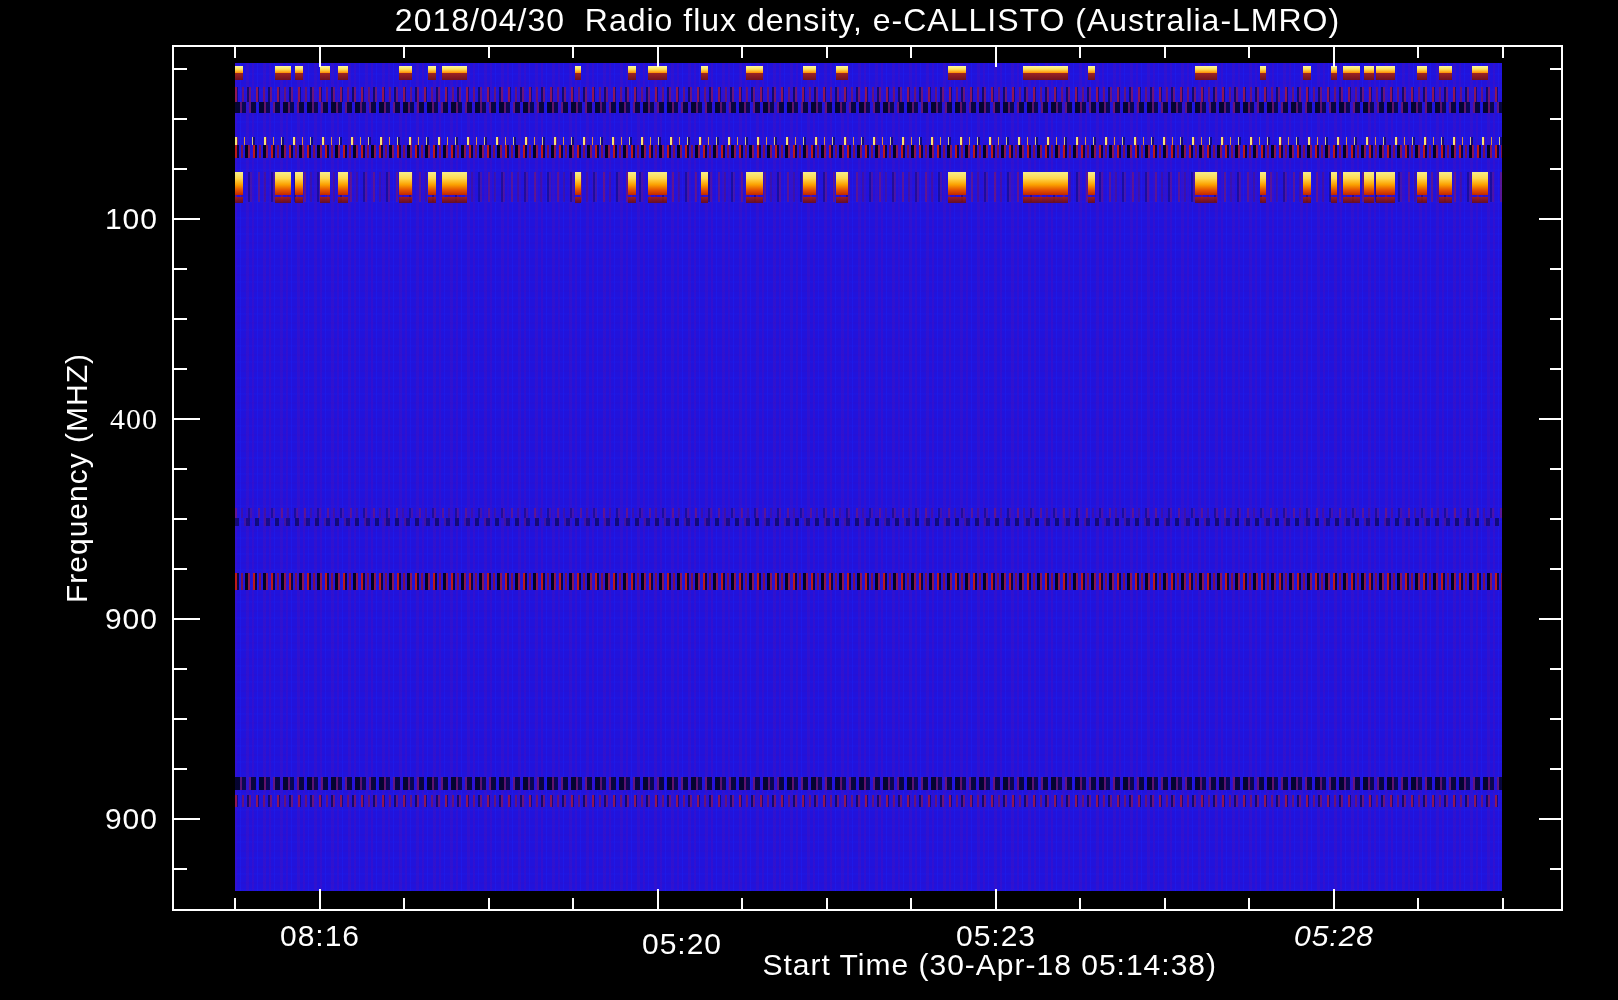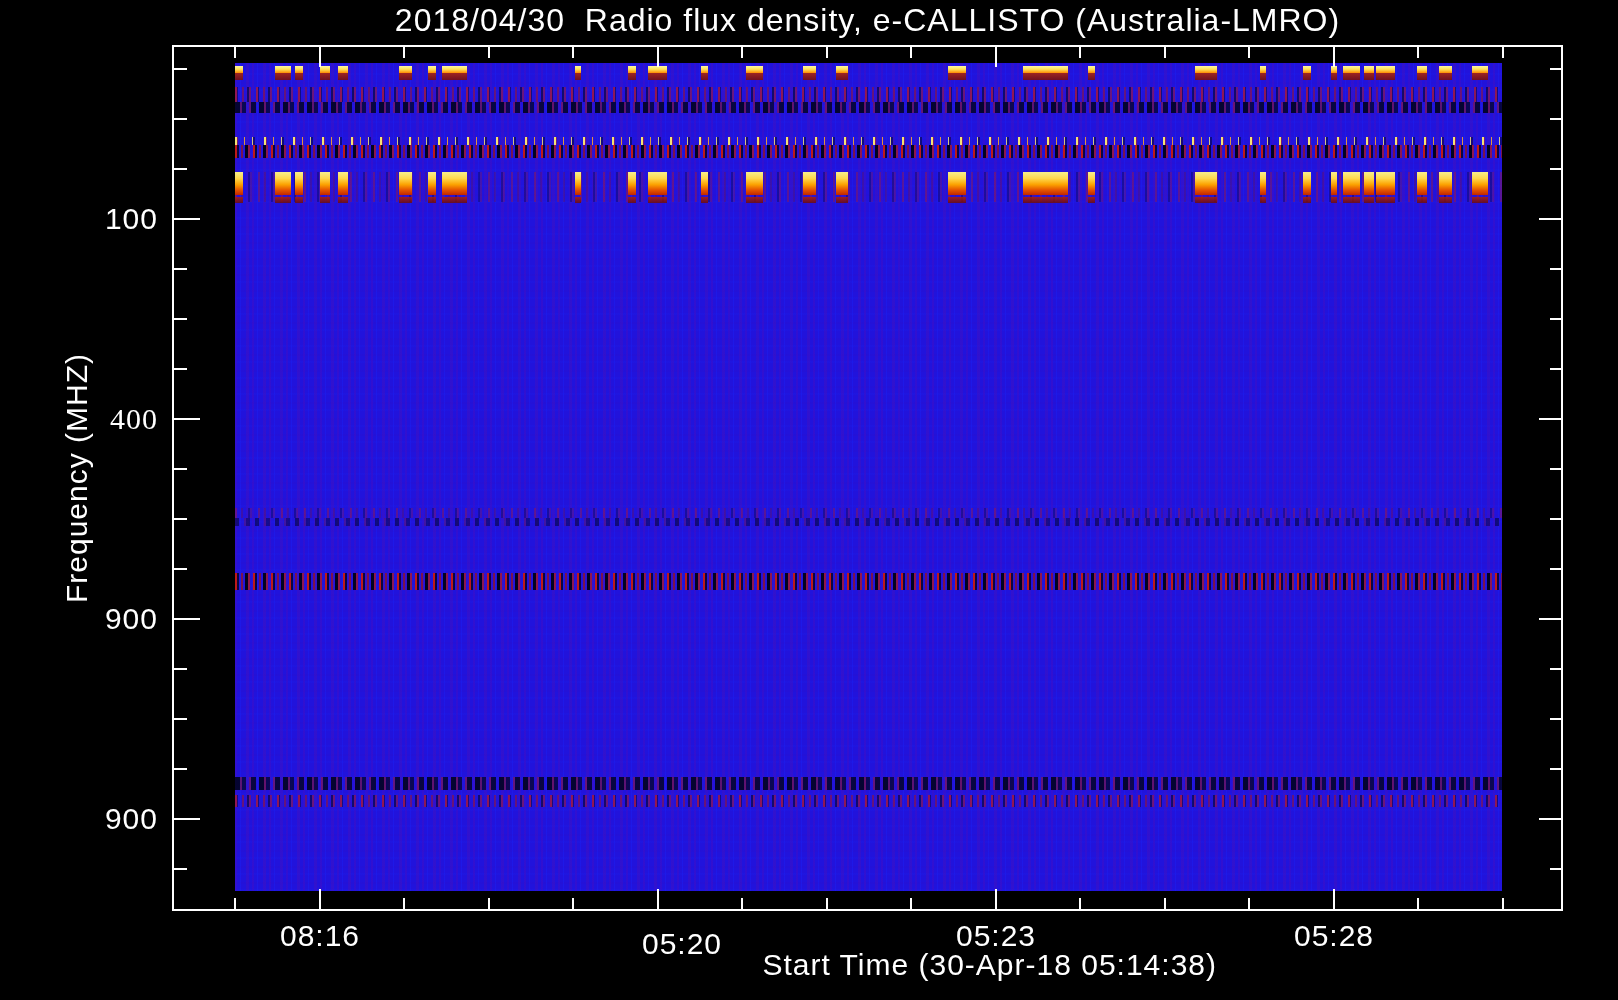--- a/index.html
+++ b/index.html
@@ -260,18 +260,18 @@
       <div class="tick" style="top: 771px; left: 0px; height: 2px; width: 26px;"></div>
       <div class="tick" style="top: 771px; right: 0px; height: 2px; width: 22px;"></div>
       <div class="tick" style="top: 821px; left: 0px; height: 2px; width: 13px;"></div>
       <div class="tick" style="top: 821px; right: 0px; height: 2px; width: 11px;"></div>
     </div>
   <div class="x-title">Start Time (30-Apr-18 05:14:38)</div>
   <div class="y-title">Frequency (MHZ)</div>
 <div class="xlab" style="left: 250px; top: 919px; width: 140px;">08:16</div>
     <div class="xlab" style="left: 612px; top: 919px; width: 140px; margin-top: 8px;">05:20</div>
     <div class="xlab" style="left: 926px; top: 919px; width: 140px;">05:23</div>
-    <div class="xlab" style="left: 1264px; top: 919px; width: 140px;">05:28</div>
+    <div class="xlab" style="left: 1264px; top: 919px; width: 140px; font-style: italic;">05:28</div>
     <div class="ylab" style="left: 36px; top: 202px; width: 122px;">100</div>
     <div class="ylab" style="left: 36px; top: 402px; width: 122px; font-family: Liberation Serif, serif;">400</div>
     <div class="ylab" style="left: 36px; top: 602px; width: 122px;">900</div>
     <div class="ylab" style="left: 36px; top: 802px; width: 122px;">900</div>
   </div>
 
 </body></html>

